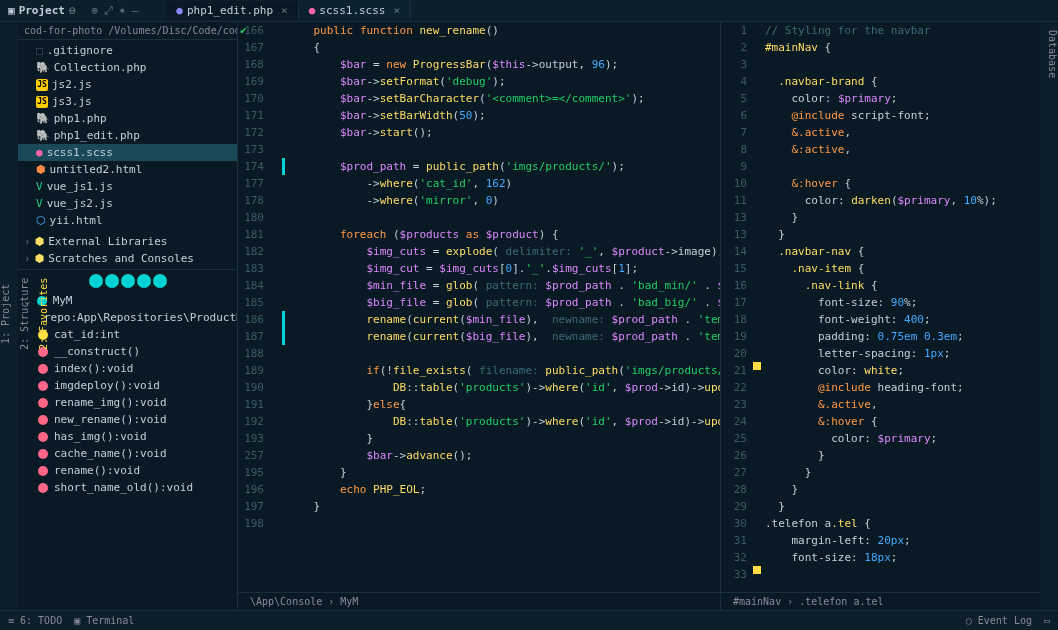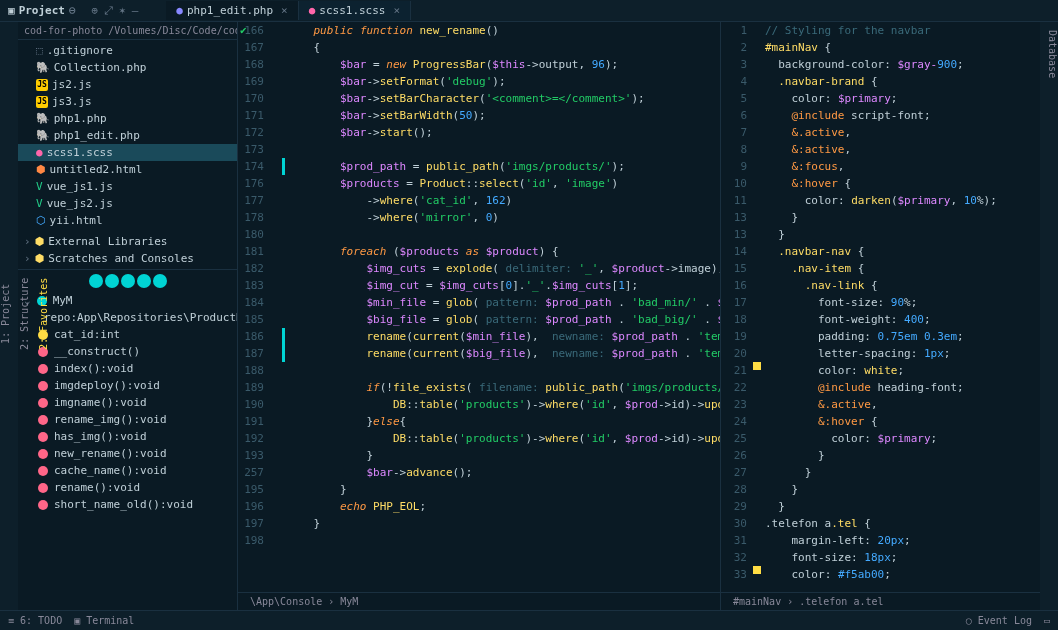--- a/index.html
+++ b/index.html
@@ -159,21 +159,21 @@
   font-size: 11px;
   line-height: 17px;
 }
 .code-line {
   display: flex;
   white-space: pre;
 }
 .code-line .ln { width: 32px; text-align: right; color: #3a5a6a; padding-right: 6px; flex-shrink: 0; }
 .code-line .fold { width: 12px; color: #3a5a6a; flex-shrink: 0; }
 .code-line .txt { flex: 1; overflow: hidden; }
-.kw { color: #ff9944; font-style: italic; }
+.kw { color: #ff9944; }
 .kw2 { color: #ff9944; }
 .fn { color: #ffdd66; }
 .str { color: #22cc66; }
 .num { color: #44aaff; }
 .var { color: #dd88ff; }
 .cmt { color: #3a6a7a; }
 .sel { color: #ffdd66; }
 .prop { color: #c0d0d8; }
 .err-marker { position: absolute; top: 2px; left: 2px; width: 10px; height: 10px; color: #22cc66; }
 .change-bar { width: 3px; background: #00d4d4; flex-shrink: 0; margin-right: 2px; }
@@ -326,33 +326,29 @@
           <div class="sitem">
             <span class="circ c-method"></span>
             <span>index():void</span>
           </div>
           <div class="sitem">
             <span class="circ c-method"></span>
             <span>imgdeploy():void</span>
           </div>
           <div class="sitem">
             <span class="circ c-method"></span>
-            <span>imgname():void</span>
-          </div>
-          <div class="sitem">
-            <span class="circ c-method"></span>
             <span>rename_img():void</span>
           </div>
           <div class="sitem">
             <span class="circ c-method"></span>
+            <span>new_rename():void</span>
+          </div>
+          <div class="sitem">
+            <span class="circ c-method"></span>
             <span>has_img():void</span>
-          </div>
-          <div class="sitem">
-            <span class="circ c-method"></span>
-            <span>new_rename():void</span>
           </div>
           <div class="sitem">
             <span class="circ c-method"></span>
             <span>cache_name():void</span>
           </div>
           <div class="sitem">
             <span class="circ c-method"></span>
             <span>rename():void</span>
           </div>
           <div class="sitem">
@@ -369,21 +365,20 @@
       <div class="code-body" id="code-left">
           <div class="code-line"><span class="ln">166</span><span class="fold"></span><span style="width:3px;flex-shrink:0;margin-right:2px"></span><span class="txt">    <span class="kw">public</span> <span class="kw">function</span> <span class="fn">new_rename</span>()</span></div>
           <div class="code-line"><span class="ln">167</span><span class="fold"></span><span style="width:3px;flex-shrink:0;margin-right:2px"></span><span class="txt">    {</span></div>
           <div class="code-line"><span class="ln">168</span><span class="fold"></span><span style="width:3px;flex-shrink:0;margin-right:2px"></span><span class="txt">        <span class="var">$bar</span> = <span class="kw">new</span> <span class="fn">ProgressBar</span>(<span class="var">$this</span>-&gt;output, <span class="num">96</span>);</span></div>
           <div class="code-line"><span class="ln">169</span><span class="fold"></span><span style="width:3px;flex-shrink:0;margin-right:2px"></span><span class="txt">        <span class="var">$bar</span>-&gt;<span class="fn">setFormat</span>(<span class="str">'debug'</span>);</span></div>
           <div class="code-line"><span class="ln">170</span><span class="fold"></span><span style="width:3px;flex-shrink:0;margin-right:2px"></span><span class="txt">        <span class="var">$bar</span>-&gt;<span class="fn">setBarCharacter</span>(<span class="str">'&lt;comment&gt;=&lt;/comment&gt;'</span>);</span></div>
           <div class="code-line"><span class="ln">171</span><span class="fold"></span><span style="width:3px;flex-shrink:0;margin-right:2px"></span><span class="txt">        <span class="var">$bar</span>-&gt;<span class="fn">setBarWidth</span>(<span class="num">50</span>);</span></div>
           <div class="code-line"><span class="ln">172</span><span class="fold"></span><span style="width:3px;flex-shrink:0;margin-right:2px"></span><span class="txt">        <span class="var">$bar</span>-&gt;<span class="fn">start</span>();</span></div>
           <div class="code-line"><span class="ln">173</span><span class="fold"></span><span style="width:3px;flex-shrink:0;margin-right:2px"></span><span class="txt"></span></div>
           <div class="code-line"><span class="ln">174</span><span class="fold"></span><span class="change-bar"></span><span class="txt">        <span class="var">$prod_path</span> = <span class="fn">public_path</span>(<span class="str">'imgs/products/'</span>);</span></div>
-          <div class="code-line"><span class="ln">176</span><span class="fold"></span><span style="width:3px;flex-shrink:0;margin-right:2px"></span><span class="txt">        <span class="var">$products</span> = <span class="fn">Product</span>::<span class="fn">select</span>(<span class="str">'id'</span>, <span class="str">'image'</span>)</span></div>
           <div class="code-line"><span class="ln">177</span><span class="fold"></span><span style="width:3px;flex-shrink:0;margin-right:2px"></span><span class="txt">            -&gt;<span class="fn">where</span>(<span class="str">'cat_id'</span>, <span class="num">162</span>)</span></div>
           <div class="code-line"><span class="ln">178</span><span class="fold"></span><span style="width:3px;flex-shrink:0;margin-right:2px"></span><span class="txt">            -&gt;<span class="fn">where</span>(<span class="str">'mirror'</span>, <span class="num">0</span>)</span></div>
           <div class="code-line"><span class="ln">180</span><span class="fold"></span><span style="width:3px;flex-shrink:0;margin-right:2px"></span><span class="txt"></span></div>
           <div class="code-line"><span class="ln">181</span><span class="fold"></span><span style="width:3px;flex-shrink:0;margin-right:2px"></span><span class="txt">        <span class="kw">foreach</span> (<span class="var">$products</span> <span class="kw">as</span> <span class="var">$product</span>) {</span></div>
           <div class="code-line"><span class="ln">182</span><span class="fold"></span><span style="width:3px;flex-shrink:0;margin-right:2px"></span><span class="txt">            <span class="var">$img_cuts</span> = <span class="fn">explode</span>( <span class="cmt">delimiter:</span> <span class="str">'_'</span>, <span class="var">$product</span>-&gt;image);</span></div>
           <div class="code-line"><span class="ln">183</span><span class="fold"></span><span style="width:3px;flex-shrink:0;margin-right:2px"></span><span class="txt">            <span class="var">$img_cut</span> = <span class="var">$img_cuts</span>[<span class="num">0</span>].<span class="str">'_'</span>.<span class="var">$img_cuts</span>[<span class="num">1</span>];</span></div>
           <div class="code-line"><span class="ln">184</span><span class="fold"></span><span style="width:3px;flex-shrink:0;margin-right:2px"></span><span class="txt">            <span class="var">$min_file</span> = <span class="fn">glob</span>( <span class="cmt">pattern:</span> <span class="var">$prod_path</span> . <span class="str">'bad_min/'</span> . <span class="var">$img_cut</span>.);</span></div>
           <div class="code-line"><span class="ln">185</span><span class="fold"></span><span style="width:3px;flex-shrink:0;margin-right:2px"></span><span class="txt">            <span class="var">$big_file</span> = <span class="fn">glob</span>( <span class="cmt">pattern:</span> <span class="var">$prod_path</span> . <span class="str">'bad_big/'</span> . <span class="var">$img_cut</span>.);</span></div>
           <div class="code-line"><span class="ln">186</span><span class="fold"></span><span class="change-bar"></span><span class="txt">            <span class="fn">rename</span>(<span class="fn">current</span>(<span class="var">$min_file</span>),  <span class="cmt">newname:</span> <span class="var">$prod_path</span> . <span class="str">'temp_min/'</span> .-&gt;ima</span></div>
           <div class="code-line"><span class="ln">187</span><span class="fold"></span><span class="change-bar"></span><span class="txt">            <span class="fn">rename</span>(<span class="fn">current</span>(<span class="var">$big_file</span>),  <span class="cmt">newname:</span> <span class="var">$prod_path</span> . <span class="str">'temp_big/'</span> .-&gt;ima</span></div>
@@ -398,27 +393,27 @@
           <div class="code-line"><span class="ln">196</span><span class="fold"></span><span style="width:3px;flex-shrink:0;margin-right:2px"></span><span class="txt">        <span class="kw">echo</span> <span class="fn">PHP_EOL</span>;</span></div>
           <div class="code-line"><span class="ln">197</span><span class="fold"></span><span style="width:3px;flex-shrink:0;margin-right:2px"></span><span class="txt">    }</span></div>
           <div class="code-line"><span class="ln">198</span><span class="fold"></span><span style="width:3px;flex-shrink:0;margin-right:2px"></span><span class="txt"></span></div>
         </div>
       <div class="breadcrumb-bottom">\App\Console  ›  MyM</div>
     </div>
     <div class="editor right">
       <div class="code-body" id="code-right">
           <div class="code-line"><span class="ln">1</span><span style="width:12px;display:inline-block"></span><span class="txt"><span class="cmt">// Styling for the navbar</span></span></div>
           <div class="code-line"><span class="ln">2</span><span style="width:12px;display:inline-block"></span><span class="txt"><span class="sel">#mainNav</span> {</span></div>
-          <div class="code-line"><span class="ln">3</span><span style="width:12px;display:inline-block"></span><span class="txt">  <span class="prop">background-color</span>: <span class="var">$gray-<span class="num">900</span></span>;</span></div>
+          <div class="code-line"><span class="ln">3</span><span style="width:12px;display:inline-block"></span></div>
           <div class="code-line"><span class="ln">4</span><span style="width:12px;display:inline-block"></span><span class="txt">  <span class="sel">.navbar-brand</span> {</span></div>
           <div class="code-line"><span class="ln">5</span><span style="width:12px;display:inline-block"></span><span class="txt">    <span class="prop">color</span>: <span class="var">$primary</span>;</span></div>
           <div class="code-line"><span class="ln">6</span><span style="width:12px;display:inline-block"></span><span class="txt">    <span class="kw2">@include</span> script-font;</span></div>
           <div class="code-line"><span class="ln">7</span><span style="width:12px;display:inline-block"></span><span class="txt">    <span class="kw2">&amp;.active</span>,</span></div>
           <div class="code-line"><span class="ln">8</span><span style="width:12px;display:inline-block"></span><span class="txt">    <span class="kw2">&amp;:active</span>,</span></div>
-          <div class="code-line"><span class="ln">9</span><span style="width:12px;display:inline-block"></span><span class="txt">    <span class="kw2">&amp;:focus</span>,</span></div>
+          <div class="code-line"><span class="ln">9</span><span style="width:12px;display:inline-block"></span></div>
           <div class="code-line"><span class="ln">10</span><span style="width:12px;display:inline-block"></span><span class="txt">    <span class="kw2">&amp;:hover</span> {</span></div>
           <div class="code-line"><span class="ln">11</span><span style="width:12px;display:inline-block"></span><span class="txt">      <span class="prop">color</span>: <span class="fn">darken</span>(<span class="var">$primary</span>, <span class="num">10</span>%);</span></div>
           <div class="code-line"><span class="ln">13</span><span style="width:12px;display:inline-block"></span><span class="txt">    }</span></div>
           <div class="code-line"><span class="ln">13</span><span style="width:12px;display:inline-block"></span><span class="txt">  }</span></div>
           <div class="code-line"><span class="ln">14</span><span style="width:12px;display:inline-block"></span><span class="txt">  <span class="sel">.navbar-nav</span> {</span></div>
           <div class="code-line"><span class="ln">15</span><span style="width:12px;display:inline-block"></span><span class="txt">    <span class="sel">.nav-item</span> {</span></div>
           <div class="code-line"><span class="ln">16</span><span style="width:12px;display:inline-block"></span><span class="txt">      <span class="sel">.nav-link</span> {</span></div>
           <div class="code-line"><span class="ln">17</span><span style="width:12px;display:inline-block"></span><span class="txt">        <span class="prop">font-size</span>: <span class="num">90</span>%;</span></div>
           <div class="code-line"><span class="ln">18</span><span style="width:12px;display:inline-block"></span><span class="txt">        <span class="prop">font-weight</span>: <span class="num">400</span>;</span></div>
           <div class="code-line"><span class="ln">19</span><span style="width:12px;display:inline-block"></span><span class="txt">        <span class="prop">padding</span>: <span class="num">0.75em</span> <span class="num">0.3em</span>;</span></div>
@@ -428,21 +423,21 @@
           <div class="code-line"><span class="ln">23</span><span style="width:12px;display:inline-block"></span><span class="txt">        <span class="kw2">&amp;.active</span>,</span></div>
           <div class="code-line"><span class="ln">24</span><span style="width:12px;display:inline-block"></span><span class="txt">        <span class="kw2">&amp;:hover</span> {</span></div>
           <div class="code-line"><span class="ln">25</span><span style="width:12px;display:inline-block"></span><span class="txt">          <span class="prop">color</span>: <span class="var">$primary</span>;</span></div>
           <div class="code-line"><span class="ln">26</span><span style="width:12px;display:inline-block"></span><span class="txt">        }</span></div>
           <div class="code-line"><span class="ln">27</span><span style="width:12px;display:inline-block"></span><span class="txt">      }</span></div>
           <div class="code-line"><span class="ln">28</span><span style="width:12px;display:inline-block"></span><span class="txt">    }</span></div>
           <div class="code-line"><span class="ln">29</span><span style="width:12px;display:inline-block"></span><span class="txt">  }</span></div>
           <div class="code-line"><span class="ln">30</span><span style="width:12px;display:inline-block"></span><span class="txt">.telefon a<span class="sel">.tel</span> {</span></div>
           <div class="code-line"><span class="ln">31</span><span style="width:12px;display:inline-block"></span><span class="txt">    <span class="prop">margin-left</span>: <span class="num">20px</span>;</span></div>
           <div class="code-line"><span class="ln">32</span><span style="width:12px;display:inline-block"></span><span class="txt">    <span class="prop">font-size</span>: <span class="num">18px</span>;</span></div>
-          <div class="code-line"><span class="ln">33</span><span class="yellow-sq"></span><span class="txt">    <span class="prop">color</span>: <span class="num">#f5ab00</span>;</span></div>
+          <div class="code-line"><span class="ln">33</span><span class="yellow-sq"></span></div>
         </div>
       <div class="breadcrumb-bottom">#mainNav  ›  .telefon a.tel</div>
     </div>
   </div>
 
   <div class="right-gutter">
     <span>Database</span>
   </div>
 </div>
 

